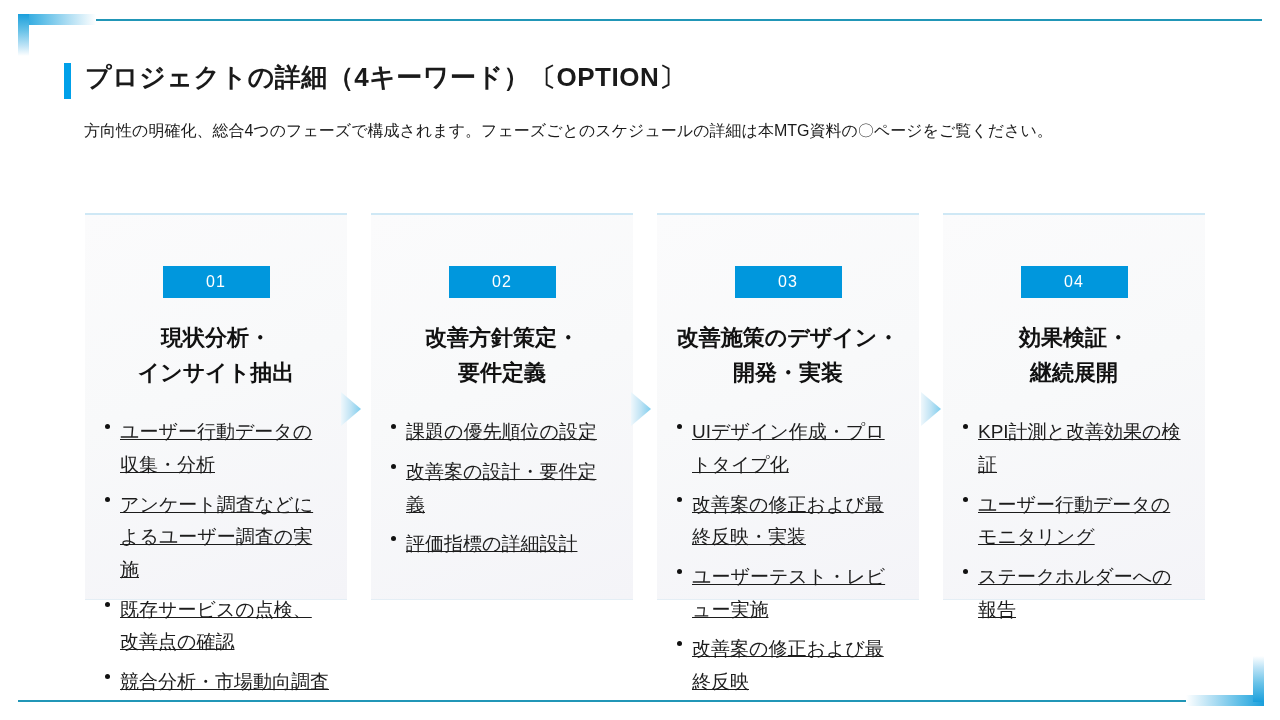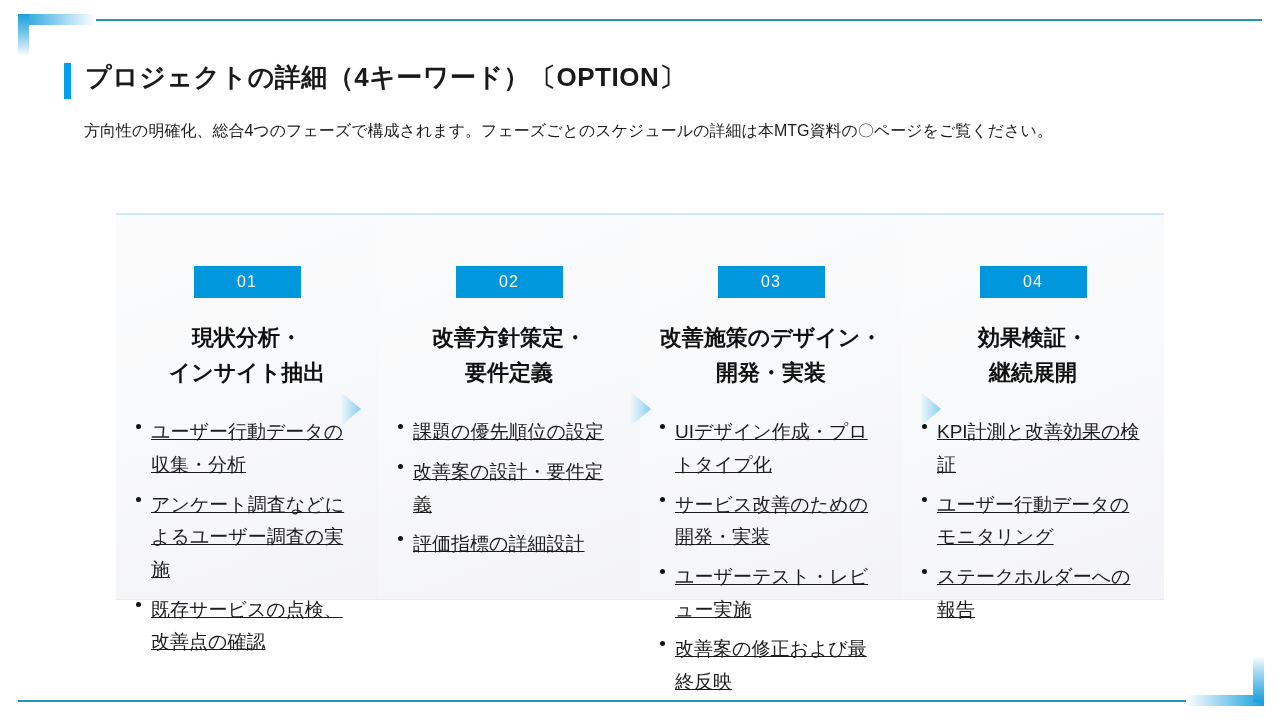--- a/index.html
+++ b/index.html
@@ -98,21 +98,22 @@
   }
 
   
   .cards {
     position: absolute;
     left: 75px;
     top: 213px;
     width: 1130px;
     height: 387px;
     display: flex;
-    justify-content: center;
+    justify-content: flex-end;
+    gap: 24px;
   }
   .card {
     position: relative;
     width: 262px;
     box-sizing: border-box;
     border-top: 2px solid #cfe8f5;
     border-bottom: 1px solid #e4eef5;
     background: linear-gradient(160deg, #fbfbfc 0%, #f8f9fa 45%, #f4f4f8 100%);
     padding: 0 18px;
   }
@@ -194,41 +195,42 @@
 <div class="cards">
 
   <div class="card">
     <div class="badge">01</div>
     <div class="card-title">現状分析・
 インサイト抽出</div>
     <ul class="bullets">
       <li>ユーザー行動データの収集・分析</li>
       <li>アンケート調査などによるユーザー調査の実施</li>
       <li>既存サービスの点検、改善点の確認</li>
+      <li>競合分析・市場動向調査</li>
     </ul>
   </div>
 
   <div class="card">
     <div class="badge">02</div>
     <div class="card-title">改善方針策定・
 要件定義</div>
     <ul class="bullets">
       <li>課題の優先順位の設定</li>
       <li>改善案の設計・要件定義</li>
       <li>評価指標の詳細設計</li>
     </ul>
   </div>
 
   <div class="card">
     <div class="badge">03</div>
     <div class="card-title">改善施策のデザイン・
 開発・実装</div>
     <ul class="bullets">
       <li>UIデザイン作成・プロトタイプ化</li>
-      <li>サービス改善のための開発・実装</li>
+      <li>改善案の修正および最終反映・実装</li>
       <li>ユーザーテスト・レビュー実施</li>
       <li>改善案の修正および最終反映</li>
     </ul>
   </div>
 
   <div class="card">
     <div class="badge">04</div>
     <div class="card-title">効果検証・
 継続展開</div>
     <ul class="bullets">

